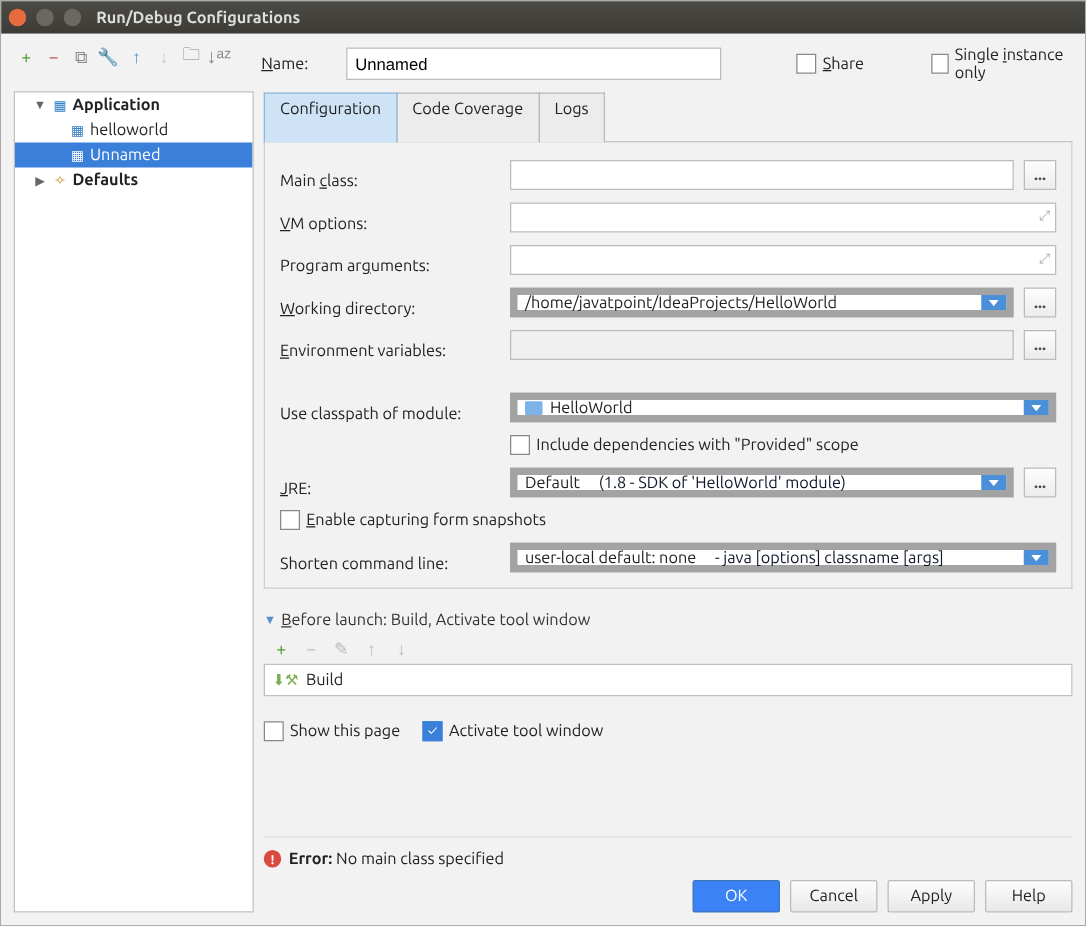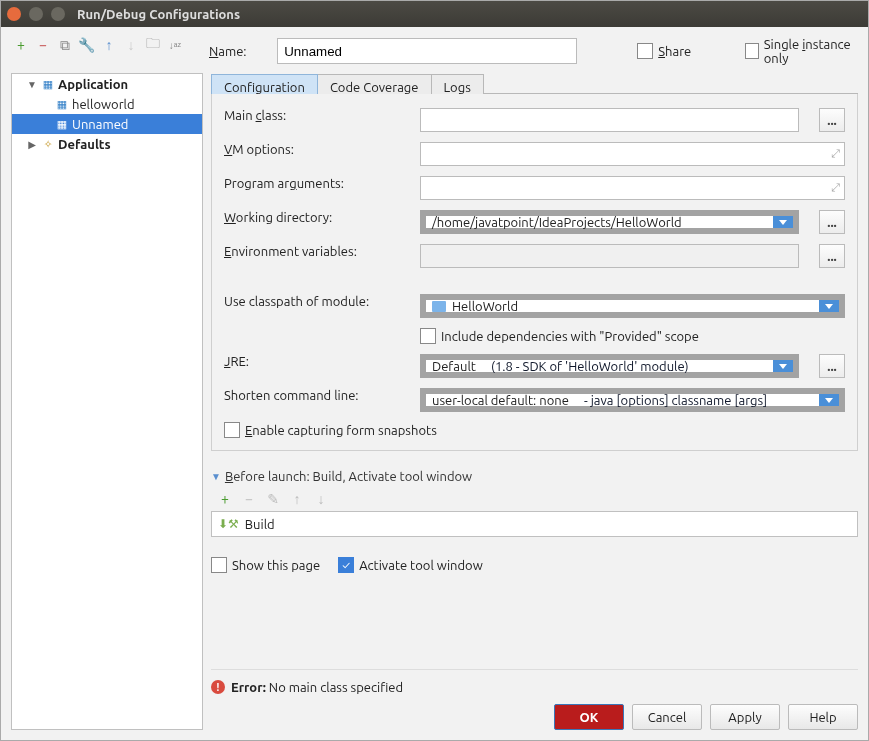--- a/index.html
+++ b/index.html
@@ -28,24 +28,24 @@
 .tree-row.lvl2{padding-left:42px}
 .bold{font-weight:bold}
 .right-pane{flex:1;display:flex;flex-direction:column;min-width:0}
 .name-row{display:flex;align-items:center;gap:30px;padding:2px 0 8px 0}
 .name-row .label{width:46px}
 .name-row input[type=text]{flex:0 0 300px;height:26px;border:1px solid #bbb;background:#fff;padding:0 6px;box-sizing:border-box}
 .name-row .spacer{flex:1}
 .check{display:flex;align-items:center;gap:5px}
 .check .box{width:14px;height:14px;border:1px solid #888;background:#fff;display:flex;align-items:center;justify-content:center;font-size:11px;color:#333}
 .tabs{display:flex;border-bottom:1px solid #b8b8b8}
-.tab{padding:5px 12px 0;border:1px solid #b8b8b8;border-bottom:none;background:#ececec;margin-right:-1px;position:relative;top:1px}
+.tab{padding:5px 12px 20px;border:1px solid #b8b8b8;border-bottom:none;background:#ececec;margin-right:-1px;position:relative;top:1px}
 .tab.active{background:#cfe3f6;border-color:#8fb5da;z-index:2}
 .config-body{border:1px solid #cfcfcf;border-top:none;background:#f2f2f2;padding:14px 12px 12px 12px;display:flex;flex-direction:column;gap:10px}
-.form-row{display:flex;align-items:flex-start;gap:20px}
+.form-row{display:flex;align-items:flex-end;gap:8px}
 .form-row .lbl{width:176px}
 .text-input{flex:1;height:24px;border:1px solid #bbb;background:#fff;box-sizing:border-box;padding:0 6px;display:flex;align-items:center;position:relative}
 .text-input.disabled{background:#f0f0f0}
 .text-input .expand-glyph{position:absolute;right:4px;top:4px;color:#aaa;font-size:11px}
 .dropdown{flex:1;height:24px;border:6px solid #a3a3a3;background:#fff;display:flex;align-items:center;box-sizing:border-box}
 .dropdown .dd-content{flex:1;padding:0 6px;display:flex;align-items:center;gap:6px;white-space:nowrap;overflow:hidden}
 .dd-btn{width:20px;height:100%;background:#4a8fd8;display:flex;align-items:center;justify-content:center}
 .dd-btn svg{fill:#fff}
 .browse-btn{width:26px;height:24px;border:1px solid #bbb;background:linear-gradient(to bottom,#fdfdfd,#ececec);display:flex;align-items:center;justify-content:center;font-weight:bold;color:#444;box-sizing:border-box}
 .greytext{color:#0f172a}
@@ -57,21 +57,21 @@
 .bl-toolbar .tb-icon{color:#bbb}
 .bl-toolbar .tb-icon.green{color:#4a9b2f}
 .bl-list{border:1px solid #c0c0c0;background:#fff;height:24px;display:flex;align-items:center;padding:0 6px;gap:6px}
 .bl-list .ham{color:#7BAE4F;font-size:12px}
 .bl-checks{display:flex;gap:18px;margin-top:20px}
 .check.checked .box{background:#3a7fd9;border-color:#3a7fd9;color:#fff}
 .error-row{display:flex;align-items:center;gap:6px;padding:10px 0 0 0;border-top:1px solid #ddd;margin-top:10px}
 .error-row .eico{width:14px;height:14px;border-radius:50%;background:#d94b3f;color:#fff;display:flex;align-items:center;justify-content:center;font-size:10px;font-weight:bold}
 .buttons-row{display:flex;justify-content:flex-end;gap:8px;padding-top:10px}
 .btn{min-width:70px;height:26px;border:1px solid #bbb;background:linear-gradient(to bottom,#fdfdfd,#e8e8e8);display:flex;align-items:center;justify-content:center;padding:0 14px;box-sizing:border-box;border-radius:2px}
-.btn.primary{background:#b91c1c;border-color:#3b76b8;color:#fff;font-weight:bold}
+.btn.primary{background:#3b82f6;border-color:#3b76b8;color:#fff;font-weight:normal}
 .folder-ico{width:14px;height:11px;background:#7cb4ea;border-radius:1px;display:inline-block}
 .u{text-decoration:underline}
 </style>
 </head>
 <body>
 
 <div class="window">
   <div class="titlebar">
     <span class="win-btn win-close"></span>
     <span class="win-btn win-min"></span>
@@ -83,21 +83,21 @@
     <div class="toprow">
       <div style="width:192px">
         <div class="toolbar">
           <span class="tb-icon green">+</span>
           <span class="tb-icon red">−</span>
           <span class="tb-icon">⧉</span>
           <span class="tb-icon">🔧</span>
           <span class="tb-icon blue">↑</span>
           <span class="tb-icon" style="color:#ccc">↓</span>
           <span class="tb-icon">🗀</span>
-          <span class="tb-icon" style="font-size:10px">↓ᵃᶻ</span>
+          <span class="tb-icon" style="font-size:16px">↓ᵃᶻ</span>
         </div>
       </div>
       <div class="name-row" style="flex:1">
         <span class="label"><span class="u">N</span>ame:</span>
         <input type="text" value="Unnamed" style="">
         <span class="spacer"></span>
         <label class="check">
           <span class="box"></span>
             <span><span class="u">S</span>hare</span>
         </label>
@@ -223,36 +223,36 @@
               <div class="dd-btn">
                   <svg width="8" height="5">
                     <polygon points="0,0 8,0 4,5"></polygon>
                   </svg>
                 </div>
             </div>
             <div class="browse-btn">...</div>
           </div>
 
           <div class="form-row">
-            <span class="lbl">Shorten command line:</span>
-            <div class="dropdown">
-              <div class="dd-content"><span>user-local default: none</span>&nbsp;<span class="greytext">- java [options] classname [args]</span></div>
-              <div class="dd-btn">
-                  <svg width="8" height="5">
-                    <polygon points="0,0 8,0 4,5"></polygon>
-                  </svg>
-                </div>
-            </div>
-          </div>
-
-          <div class="form-row">
             <label class="check">
               <span class="box"></span>
               <span><span class="u">E</span><span>nable capturing form snapshots</span></span>
             </label>
+          </div>
+
+          <div class="form-row">
+            <span class="lbl">Shorten command line:</span>
+            <div class="dropdown">
+              <div class="dd-content"><span>user-local default: none</span>&nbsp;<span class="greytext">- java [options] classname [args]</span></div>
+              <div class="dd-btn">
+                  <svg width="8" height="5">
+                    <polygon points="0,0 8,0 4,5"></polygon>
+                  </svg>
+                </div>
+            </div>
           </div>
         </div>
 
         <div class="before-launch">
           <div class="bl-header">
             <span class="caret">▼</span>
             <span><span class="u">B</span><span>efore launch: Build, Activate tool window</span></span>
           </div>
           <div class="bl-toolbar">
             <span class="tb-icon green">+</span>

